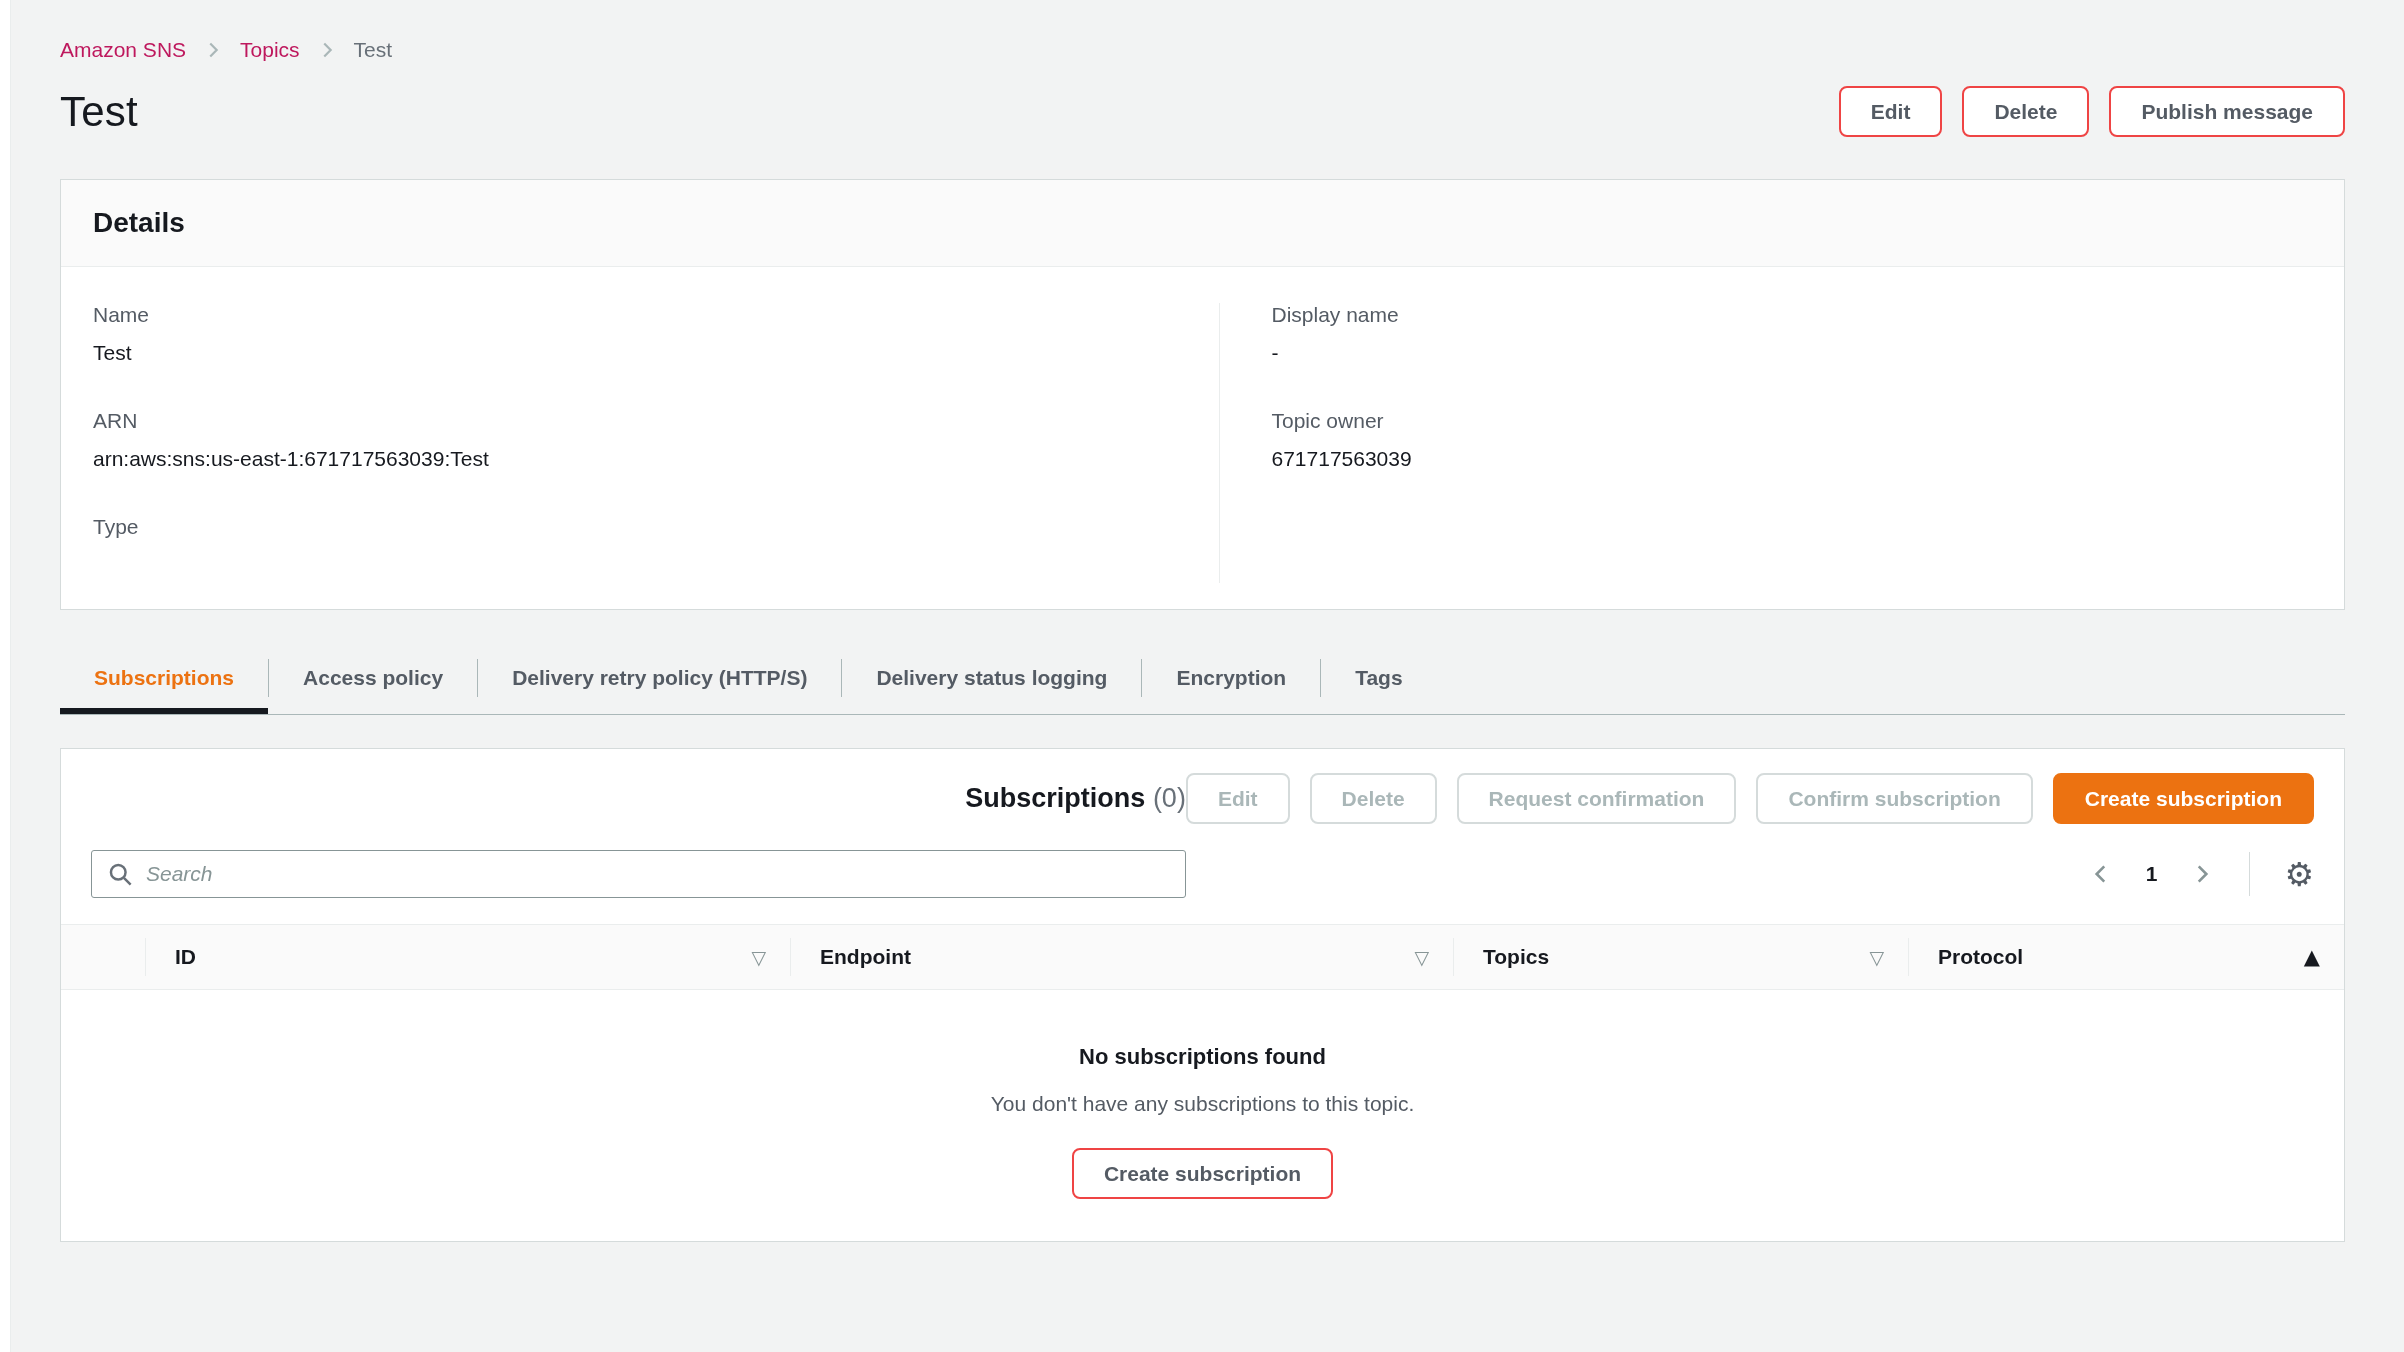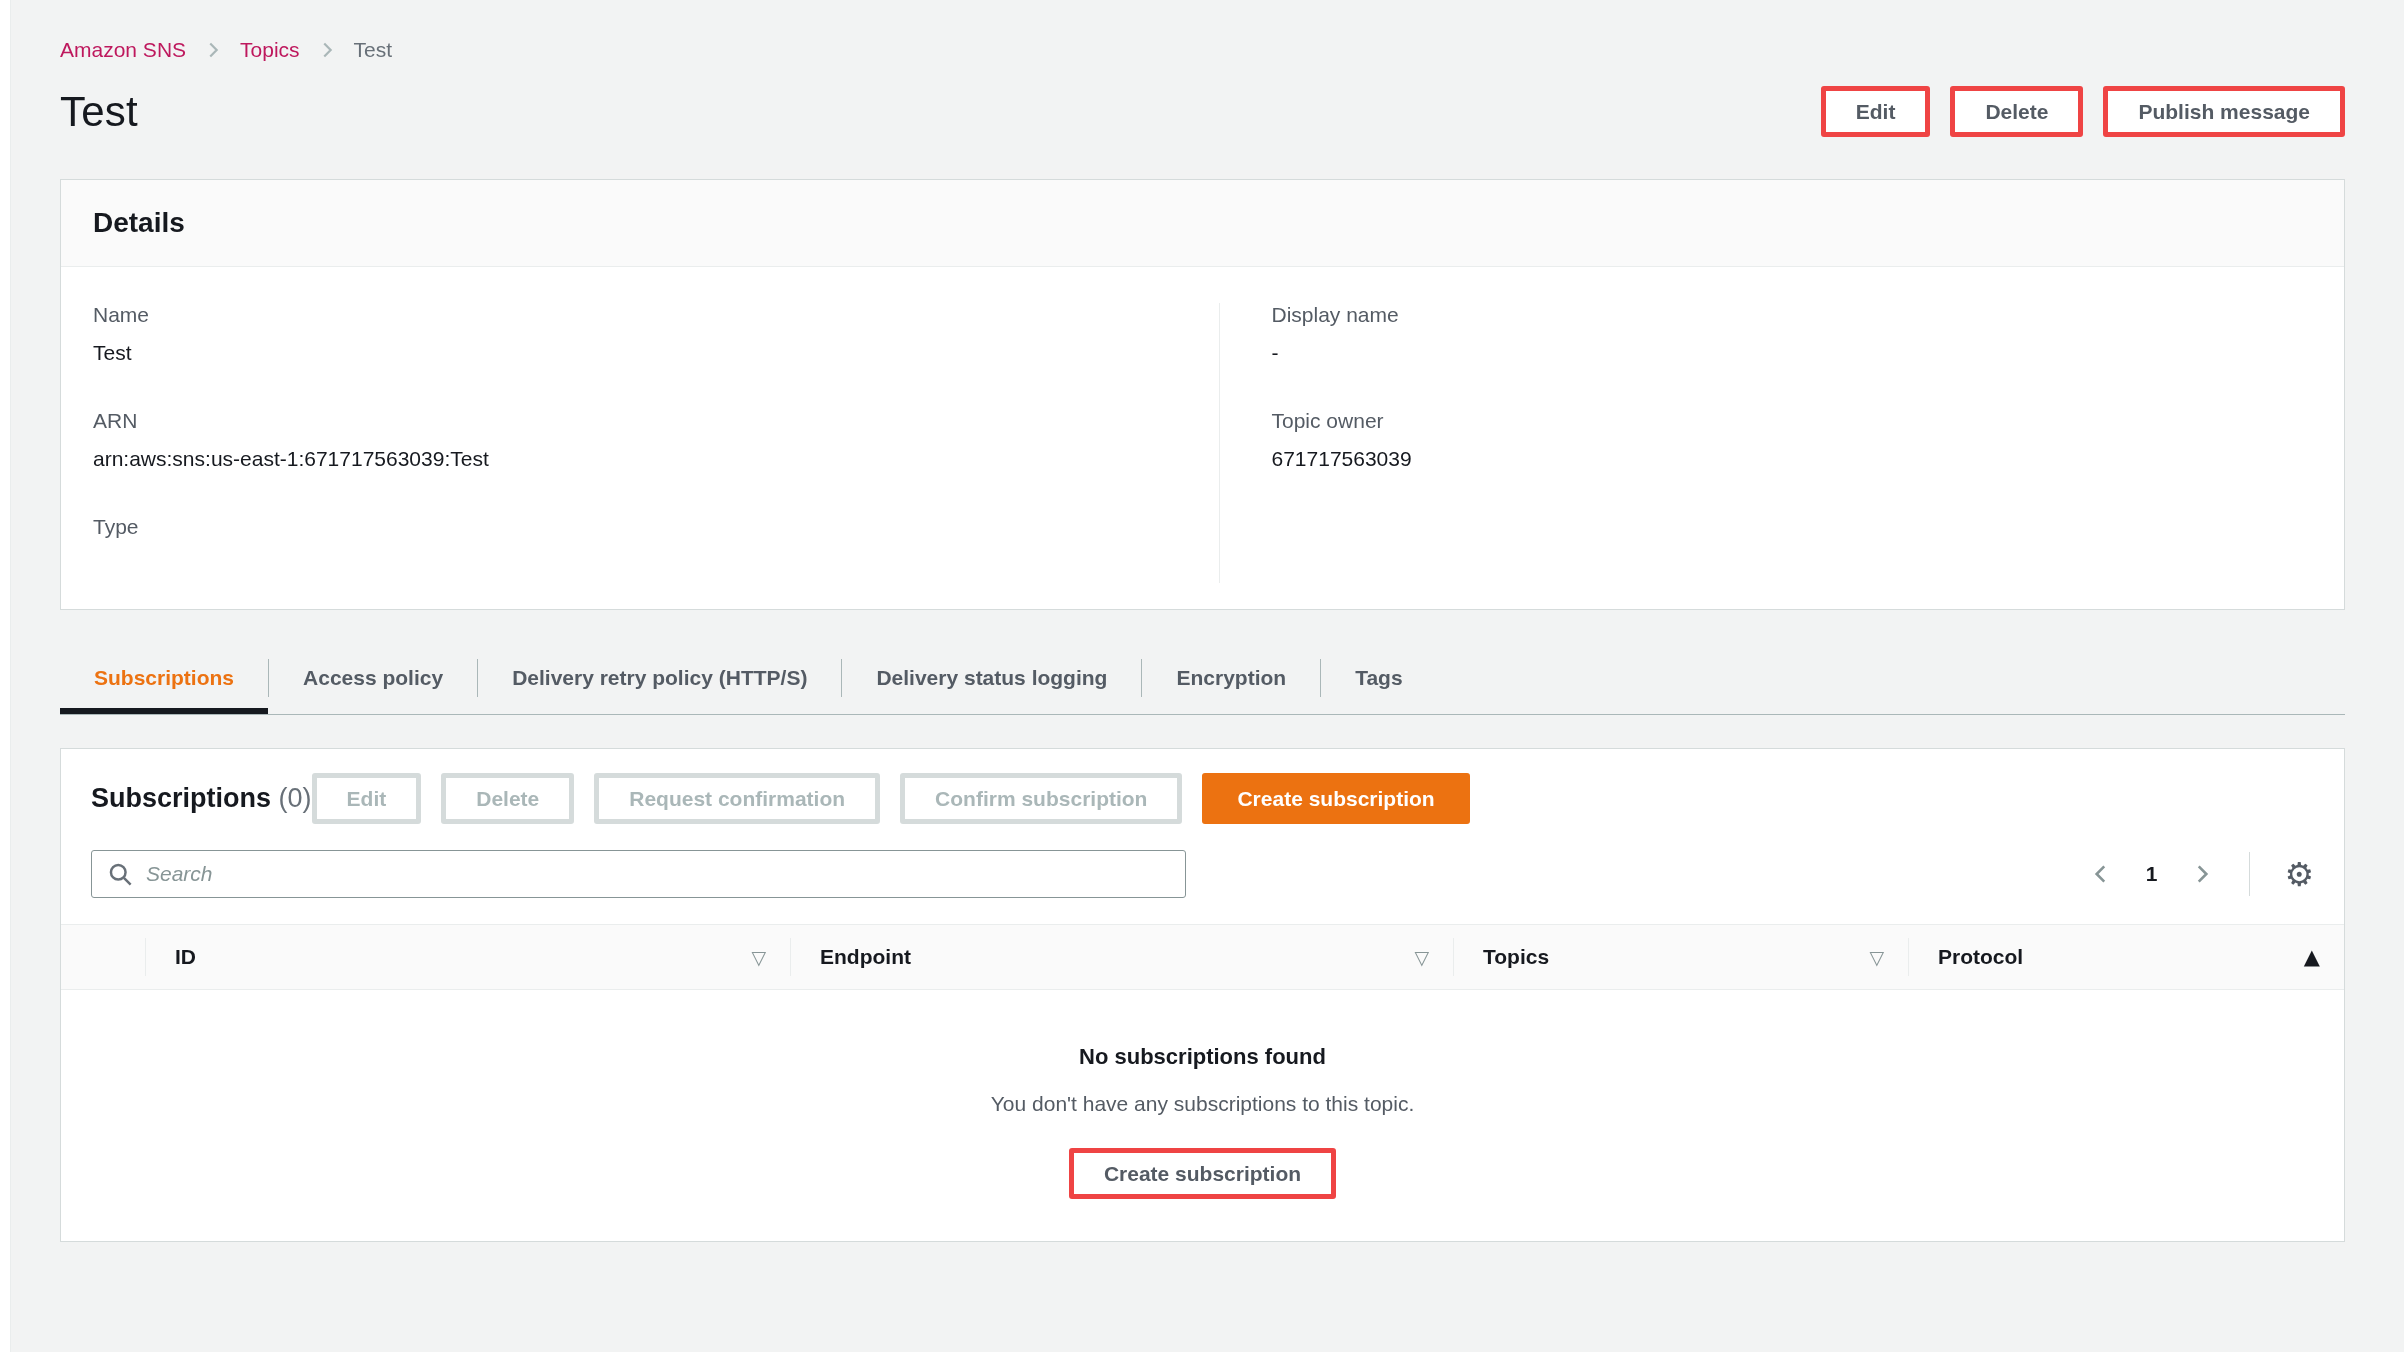--- a/index.html
+++ b/index.html
@@ -24,23 +24,23 @@
   .crumb-sep { margin:0 16px; display:flex; align-items:center; }
 
   
   .title-row { margin-top:24px; display:flex; justify-content:space-between; align-items:center; }
   h1.page-title { font-size:42px; font-weight:400; color:#16191f; letter-spacing:0.2px; }
   .actions { display:flex; gap:20px; }
 
   
   .btn {
     height:51px; padding:0 30px; font-size:21px; font-weight:bold;
-    font-family:inherit; border-radius:3px; cursor:pointer;
+    font-family:inherit; border-radius:8px; cursor:pointer;
     display:inline-flex; align-items:center; justify-content:center;
-    background:#ffffff; border:5px solid #ef4444; color:#545b64;
+    background:#ffffff; border:2px solid #ef4444; color:#545b64;
   }
   .btn.disabled { border-color:#d5dbdb; color:#aab7b8; cursor:default; }
   .btn.primary { background:#ec7211; border-color:#ec7211; color:#ffffff; }
 
   
   .card { margin-top:42px; background:#ffffff; border:1px solid #d5dbdb; border-radius:0; }
   .card-header {
     background:#fafafa; border-bottom:1px solid #eaeded;
     padding:27px 32px;
   }
@@ -57,21 +57,21 @@
   .tab {
     display:flex; align-items:center; padding:24px 34px 18px;
     font-weight:bold; color:#545b64; cursor:pointer;
     border-bottom:6px solid transparent;
   }
   .tab.active { color:#ec7211; border-bottom-color:#16191f; }
   .tab-divider { width:1px; height:38px; background:#aab7b8; align-self:center; }
 
   
   .panel { margin-top:33px; background:#ffffff; border:1px solid #d5dbdb; }
-  .panel-header { display:flex; justify-content:flex-start; align-items:center; padding:24px 30px 18px; }
+  .panel-header { display:flex; justify-content:flex-end; align-items:center; padding:24px 30px 18px; }
   .panel-title { font-size:27px; font-weight:bold; color:#16191f; }
   .panel-title .count { font-weight:400; color:#687078; }
 
   .search-row { display:flex; justify-content:space-between; align-items:center; padding:8px 30px 0; }
   .search-box {
     width:1095px; height:48px; background:#fff;
     border:1px solid #879596; border-radius:3px;
     display:flex; align-items:center; padding:0 15px; gap:12px;
   }
   .search-box input {

